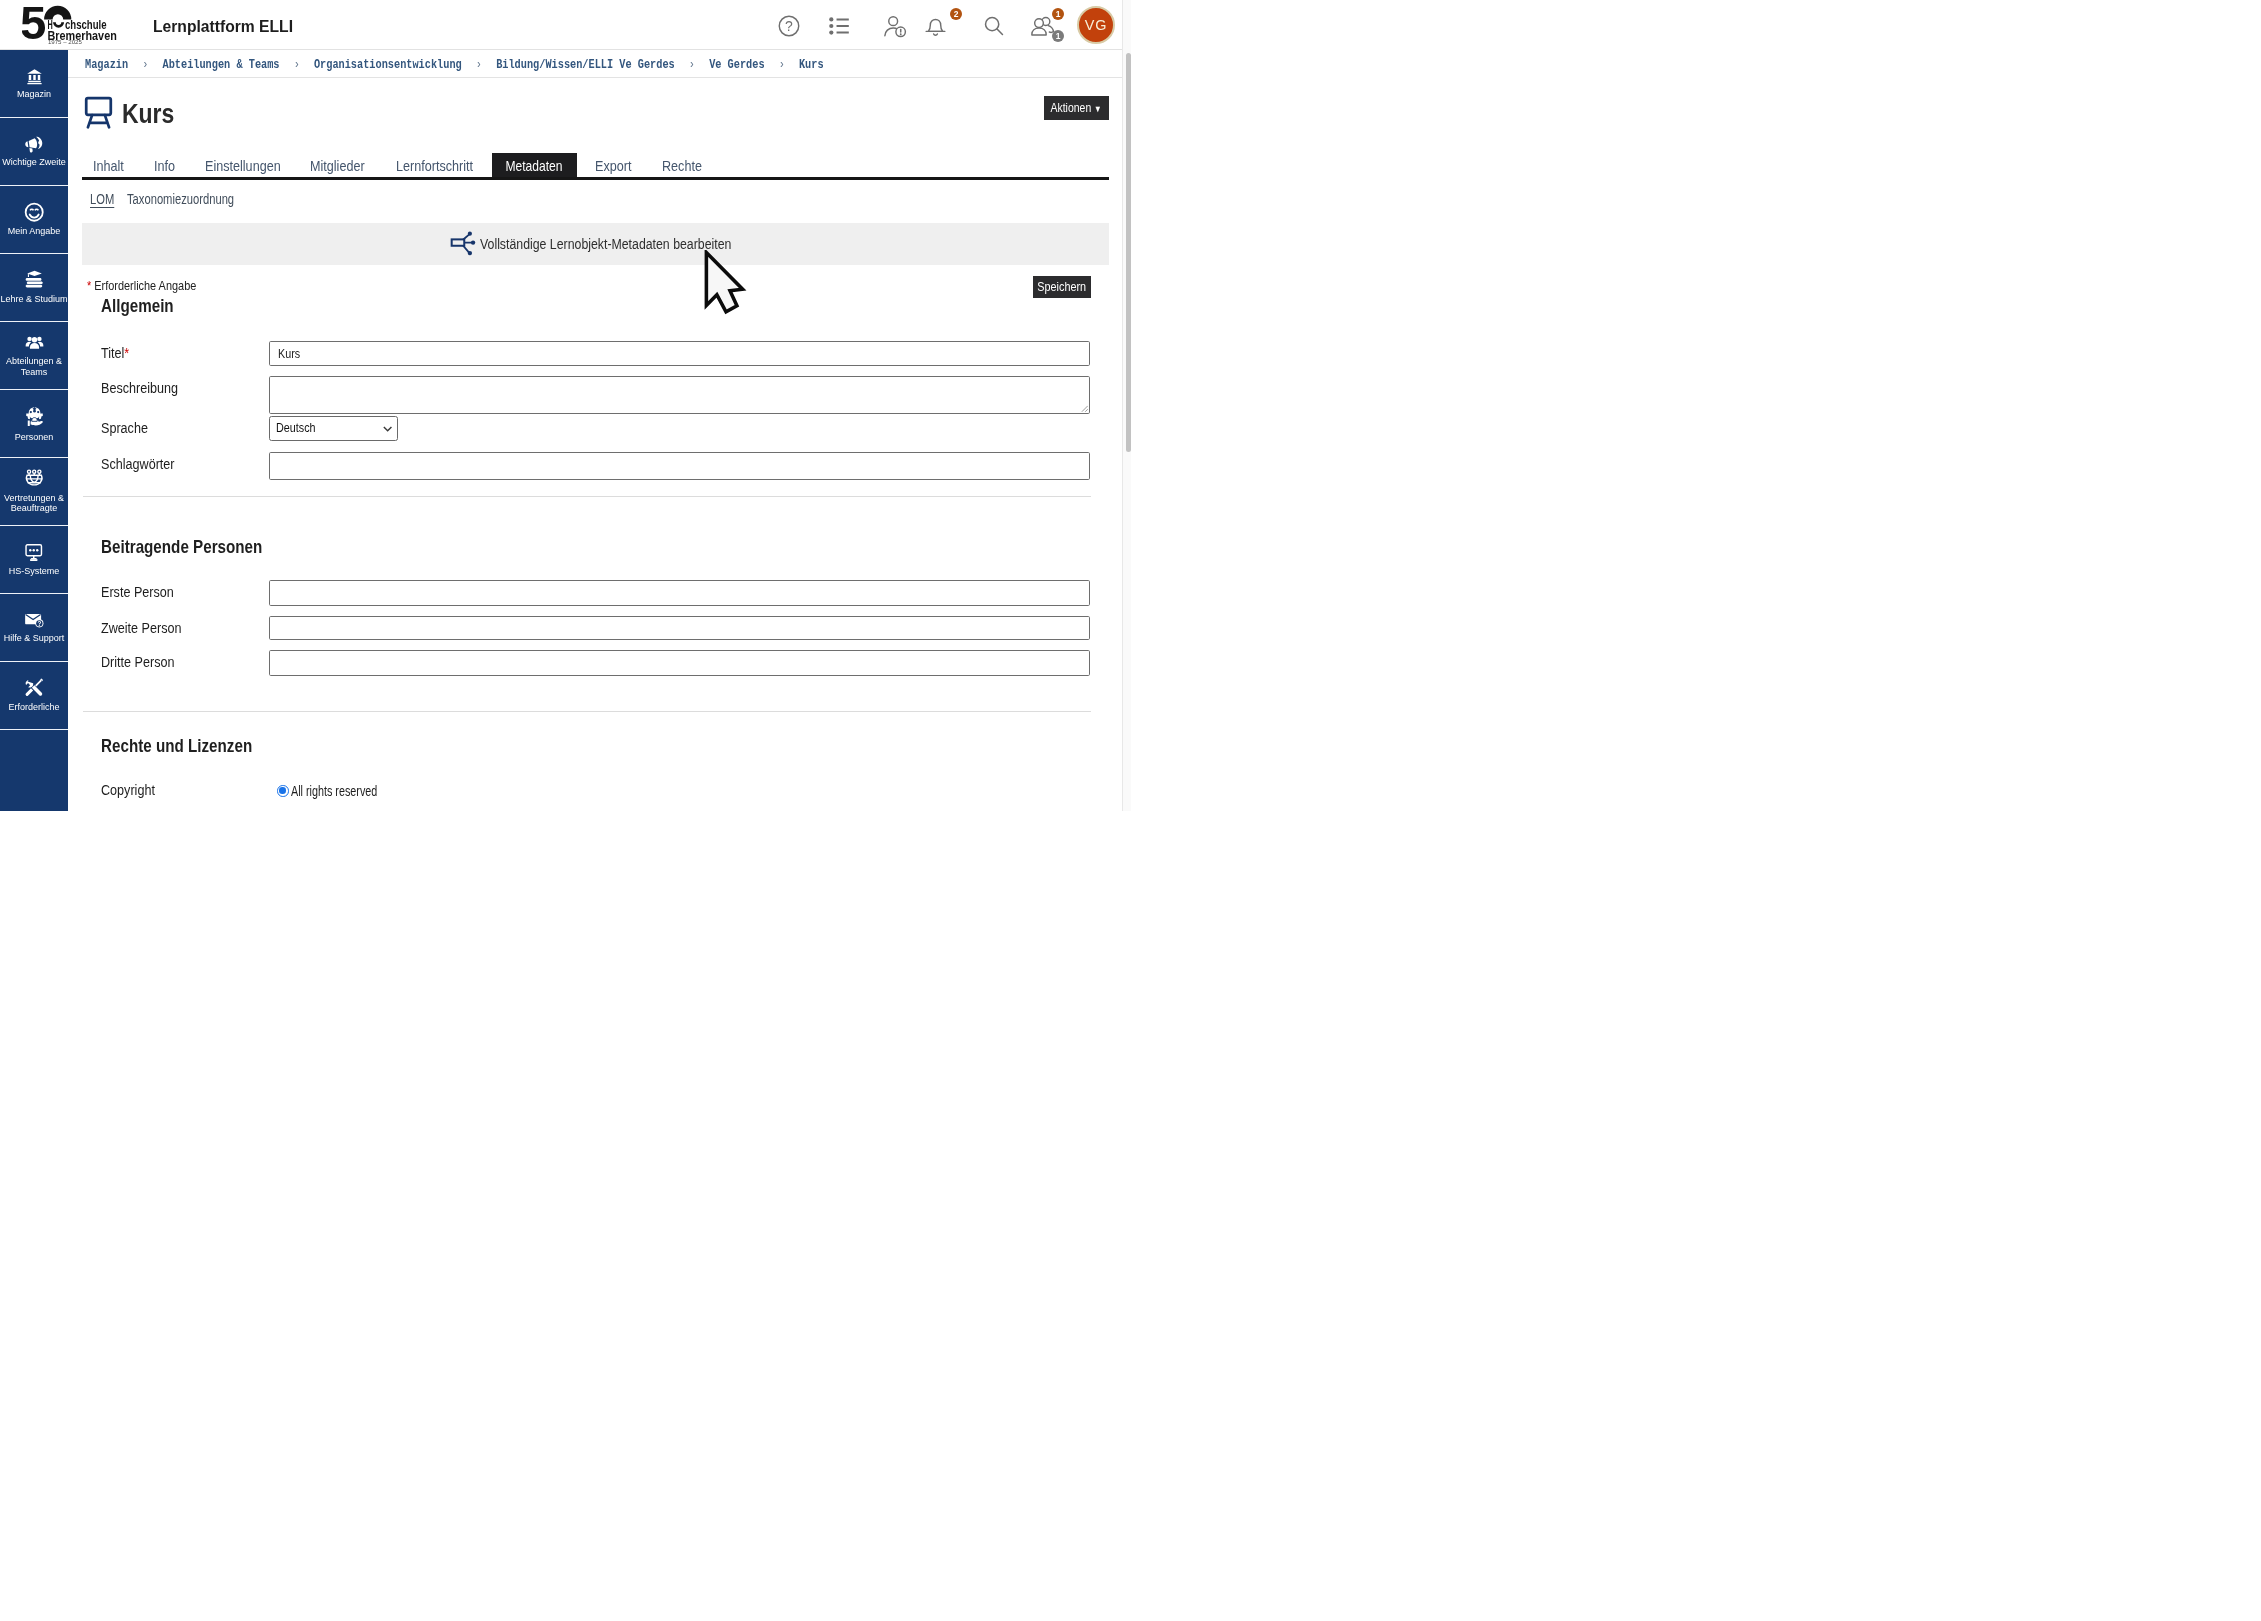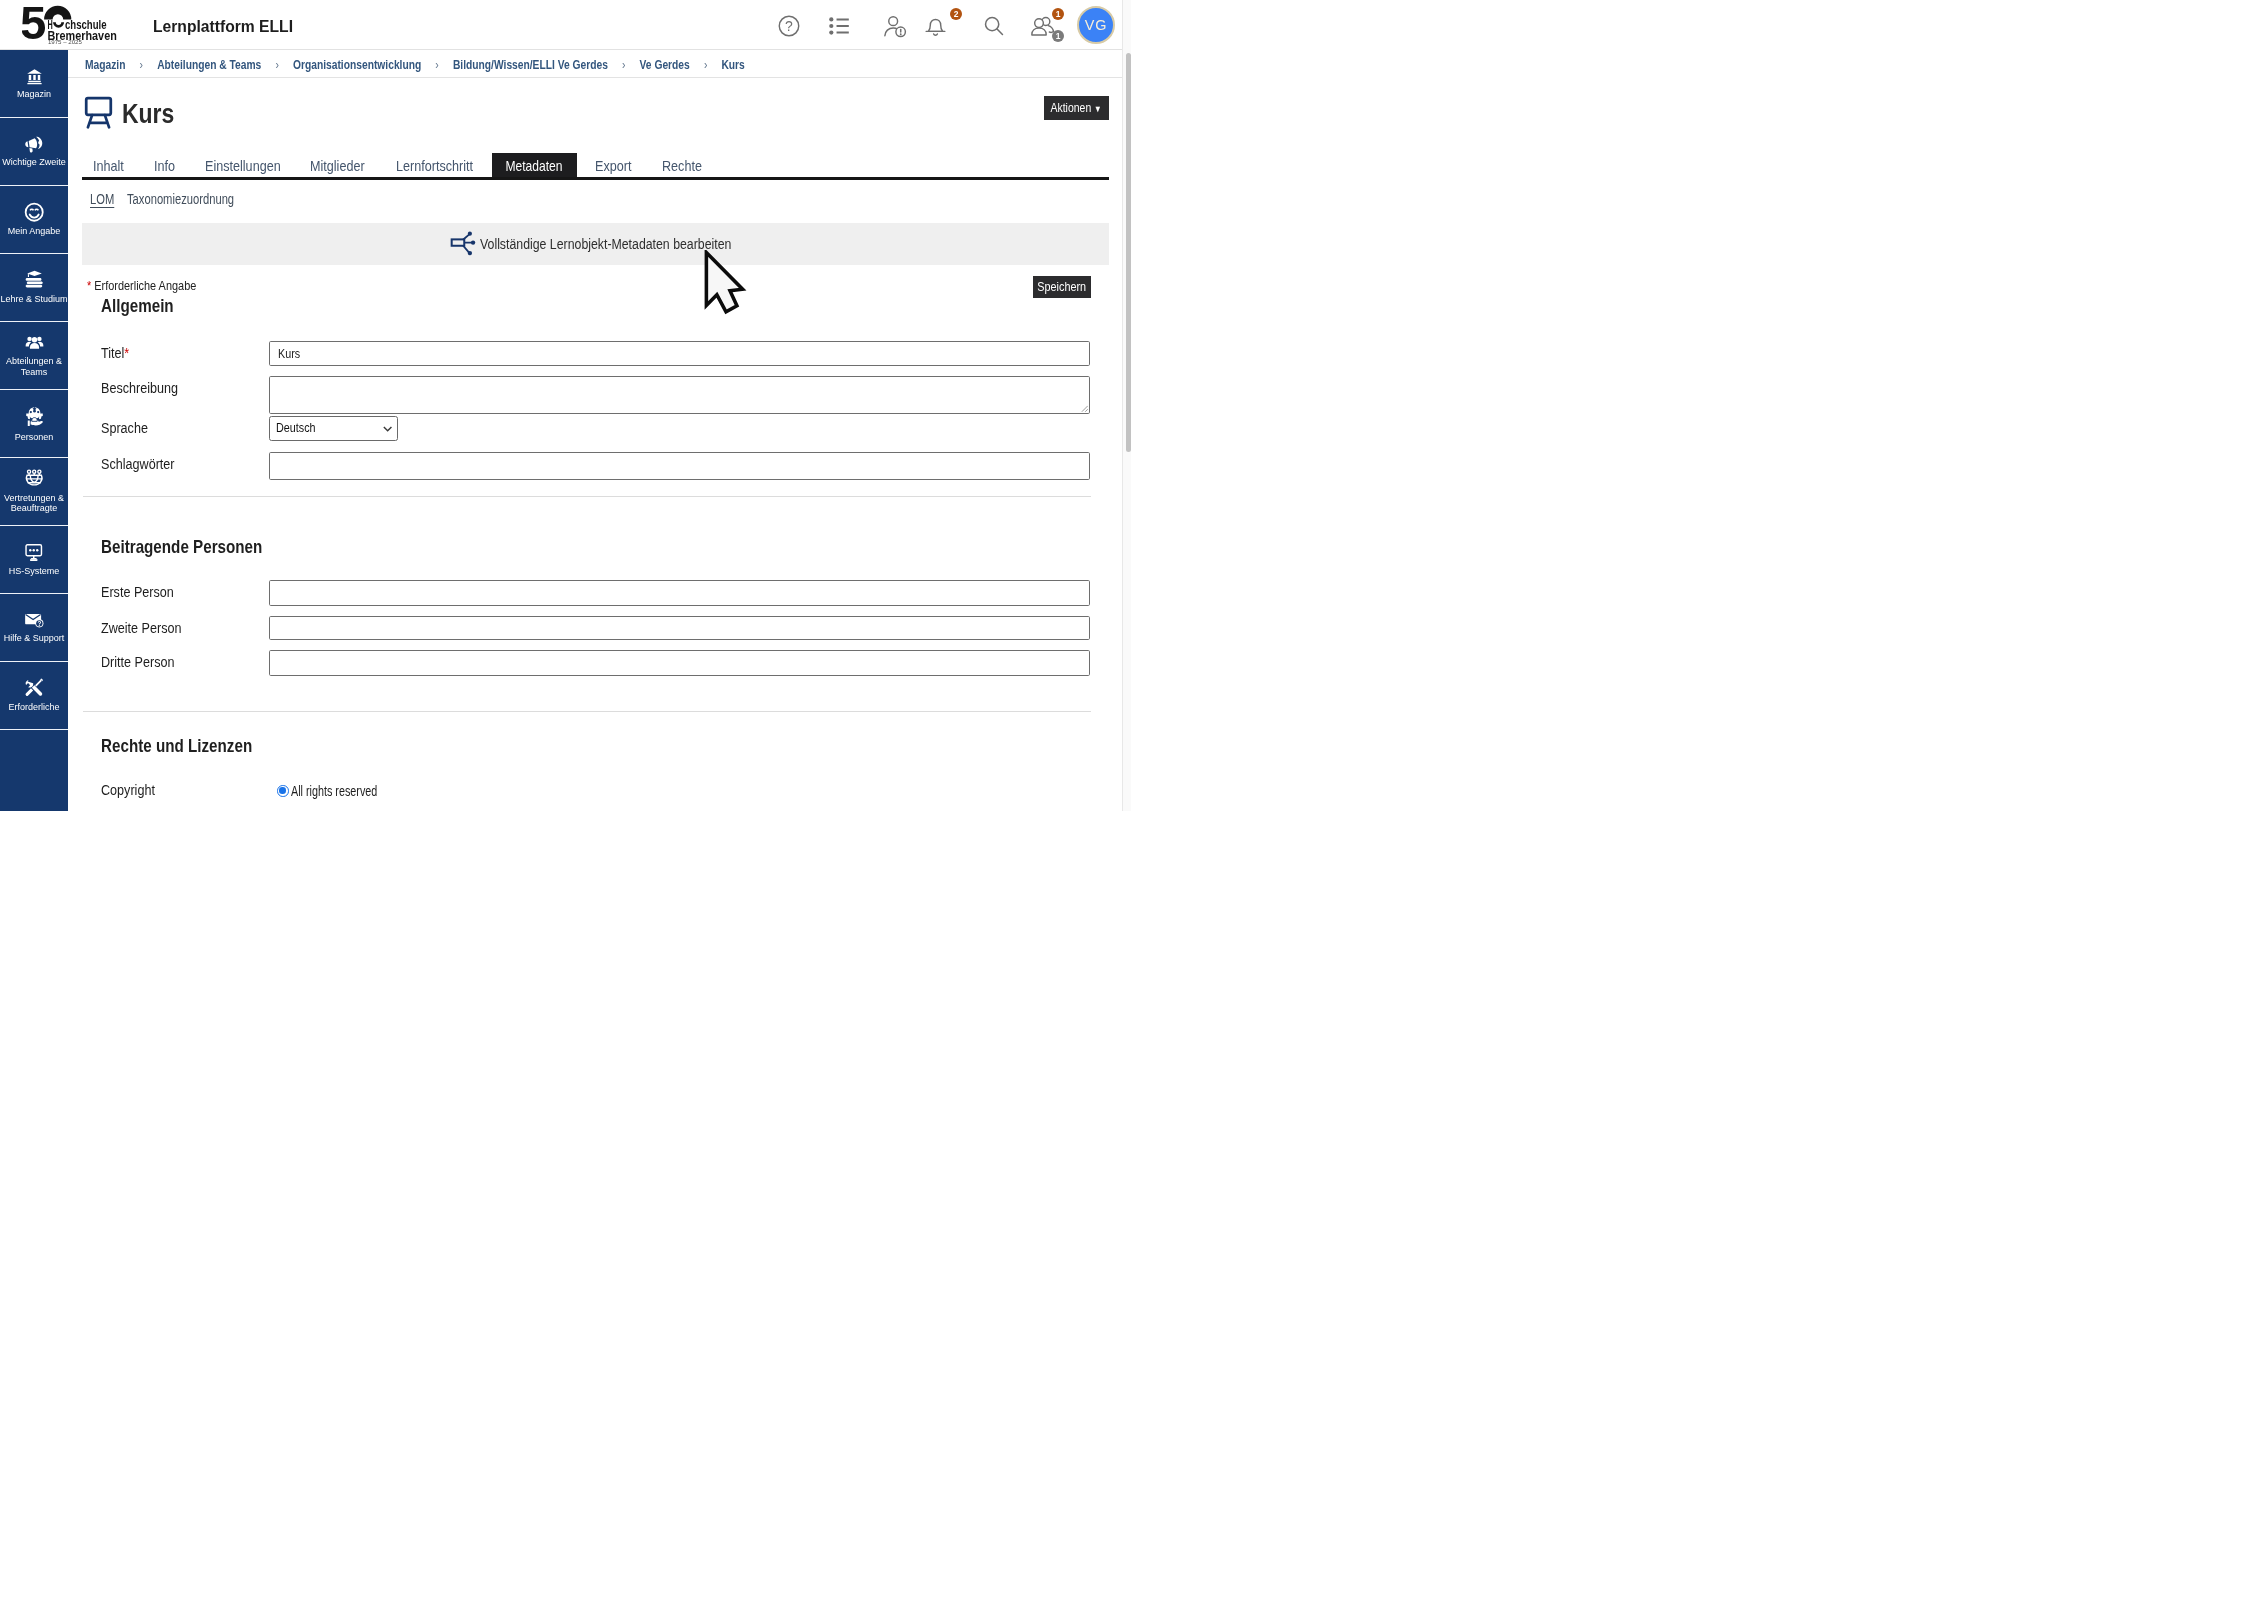--- a/index.html
+++ b/index.html
@@ -10,32 +10,32 @@
   
   #topbar { position:absolute; left:0; top:0; width:1131px; height:50px; background:#fff;
     border-bottom:0.8px solid #e2e2e2; z-index:5; }
   #apptitle { position:absolute; left:153px; top:15.7px; font-size:17.4px; font-weight:bold; color:#1d1d1d; transform:scaleX(0.9); transform-origin:left center; }
   .topico { position:absolute; top:15.3px; }
   .badge { position:absolute; width:12px; height:12px; border-radius:50%; color:#fff;
     font-size:8.5px; font-weight:bold; text-align:center; line-height:12px; }
   .badge.orange { background:#b25310; }
   .badge.gray { background:#7b7b7b; }
   #avatar { position:absolute; left:1077px; top:6px; width:38px; height:38px; border-radius:50%;
-    background:#3b82f6; border:2.1px solid #d8cba6; color:#f7efd9; font-size:14.4px;
+    background:#c2410c; border:2.1px solid #d8cba6; color:#f7efd9; font-size:14.4px;
     display:flex; align-items:center; justify-content:center; letter-spacing:0.8px; }
   
   #sidebar { position:absolute; left:0; top:50px; width:68px; height:761px; background:#15386d; }
   .tile { width:68px; height:68px; border-bottom:1.3px solid #eef2f8; color:#fff;
     display:flex; flex-direction:column; align-items:center; justify-content:center; }
   .tile .lbl { font-size:9px; line-height:10.6px; text-align:center; margin-top:4.2px; }
   .tile svg { display:block; }
   #sidebar .rest { height:170px; }
   
   #crumbbar { position:absolute; left:68px; top:50px; width:1063px; height:28px; background:#fff;
-    border-bottom:0.8px solid #e3e3e3; }
+    border-bottom:0.8px solid #e3e3e3;font-family:Liberation Mono, monospace; }
   .crumbs { position:absolute; left:17px; top:6.8px; font-size:13.6px; color:#33567e; white-space:nowrap;
     transform:scaleX(0.755); transform-origin:left center; }
   .crumbs b { font-weight:bold; }
   .crumbs .sep { color:#64788f; padding:0 18.7px; font-size:13.6px; }
   #h1ico { position:absolute; left:84px; top:95px; }
   #h1 { position:absolute; left:122px; top:98px; font-size:28px; font-weight:bold; color:#2b2b2b; transform:scaleX(0.82); transform-origin:left center; }
   .dbtn { position:absolute; background:#2c2c2e; color:#fff; font-size:12.3px; text-align:center;text-decoration:underline; }
   #aktionen { left:1044px; top:96px; width:65px; height:24px; line-height:24px; }
   #speichern { left:1033px; top:276px; width:58px; height:22px; line-height:22px;text-align:center; }
   

